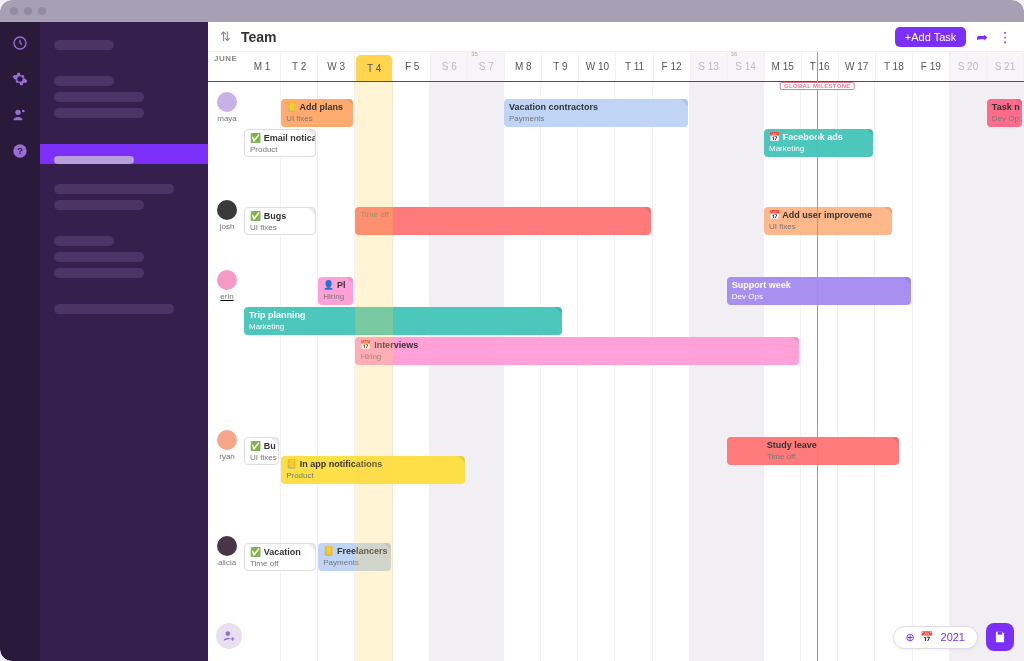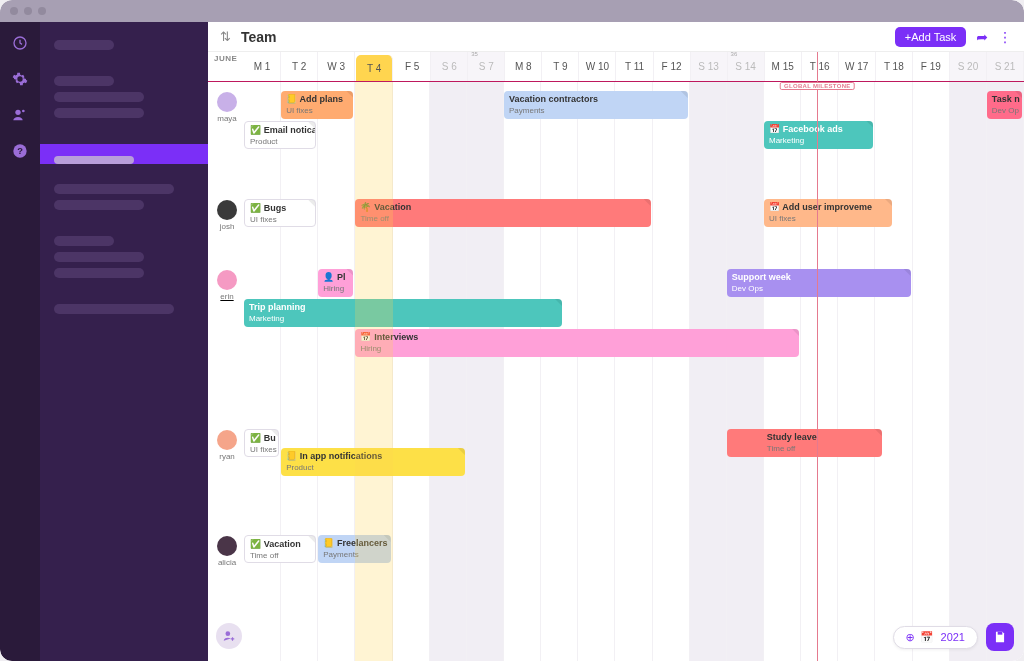--- a/index.html
+++ b/index.html
@@ -38,21 +38,21 @@
 .today-col { position: absolute; top: 30px; bottom: 0; background: rgba(255,213,79,0.25); z-index: 1; }
 .grid { position: absolute; top: 30px; bottom: 0; left: 36px; right: 0; display: flex; z-index: 0; }
 .gridcol { flex: 1; border-right: 1px solid #f2f0f4; }
 .gridcol.weekend { background: #f1eef4; }
 .rows { position: absolute; top: 38px; left: 0; right: 0; bottom: 0; }
 .person { position: relative; }
 .person-label { position: absolute; left: 4px; width: 30px; text-align: center; }
 .avatar { width: 20px; height: 20px; border-radius: 50%; margin: 0 auto 2px; }
 .pname { font-size: 8px; color: #777; }
 .lane { position: relative; height: 30px; margin-left: 36px; }
-.task { position: absolute; top: 1px; height: 28px; border-radius: 4px; padding: 2px 5px; font-size: 9px; overflow: hidden; white-space: nowrap; cursor: pointer; }
+.task { position: absolute; top: 9px; height: 28px; border-radius: 4px; padding: 2px 5px; font-size: 9px; overflow: hidden; white-space: nowrap; cursor: pointer; }
 .task .tlabel { font-weight: 600; color: #333; display: block; line-height: 12px; }
 .task .ttag { font-size: 8px; color: #777; display: block; line-height: 11px; }
 .task.white { background: #fff; border: 1px solid #e0dce6; }
 .task.orange { background: #ffab70; }
 .task.blue { background: #c0d5f5; }
 .task.pink { background: #ff6b8a; }
 .task.yellow { background: #fde047; margin-top: 19px; }
 .task.teal { background: #4dc6bc; }
 .task.teal .tlabel, .task.teal .ttag { color: #fff; }
 .task.pinkl { background: #ffa0d8; }
@@ -226,21 +226,20 @@
                 <div class="avatar" style="background: rgb(58, 58, 58);"></div>
                 <div class="pname">josh</div>
               </div>
               <div class="lane">
                 <div class="task white" style="left: 0px; width: 72.2857px;">
                   <span class="tlabel">✅ Bugs</span>
                   <span class="ttag">UI fixes</span>
                   <div class="corner"></div>
                 </div>
                 <div class="task red" style="left: 111.429px; width: 295.143px;">
-                  <span class="tlabel">🌴 Vacation</span>
                   <span class="ttag">Time off</span>
                   <div class="corner"></div>
                 </div>
                 <div class="task orangel" style="left: 520px; width: 128px;">
                   <span class="tlabel">📅 Add user improveme</span>
                   <span class="ttag">UI fixes</span>
                   <div class="corner"></div>
                 </div>
               </div>
             </div>
@@ -285,21 +284,21 @@
                 <div class="task white" style="left: 0px; width: 35.1429px;">
                   <span class="tlabel">✅ Bu</span>
                   <span class="ttag">UI fixes</span>
                   <div class="corner"></div>
                 </div>
                 <div class="task yellow" style="left: 37.1429px; width: 183.714px;">
                   <span class="tlabel">📒 In app notifications</span>
                   <span class="ttag">Product</span>
                   <div class="corner"></div>
                 </div>
-                <div class="task red" style="left: 482.857px; width: 155px; padding-left: 40px;">
+                <div class="task red" style="left: 482.857px; width: 172px; padding-left: 40px;">
                   <span class="tlabel">Study leave</span>
                   <span class="ttag">Time off</span>
                   <div class="corner"></div>
                 </div>
               </div>
             </div>
             <div class="person" style="margin-top: 76px;">
               <div class="person-label" style="top: 2px;">
                 <div class="avatar" style="background: rgb(74, 53, 72);"></div>
                 <div class="pname">alicia</div>

